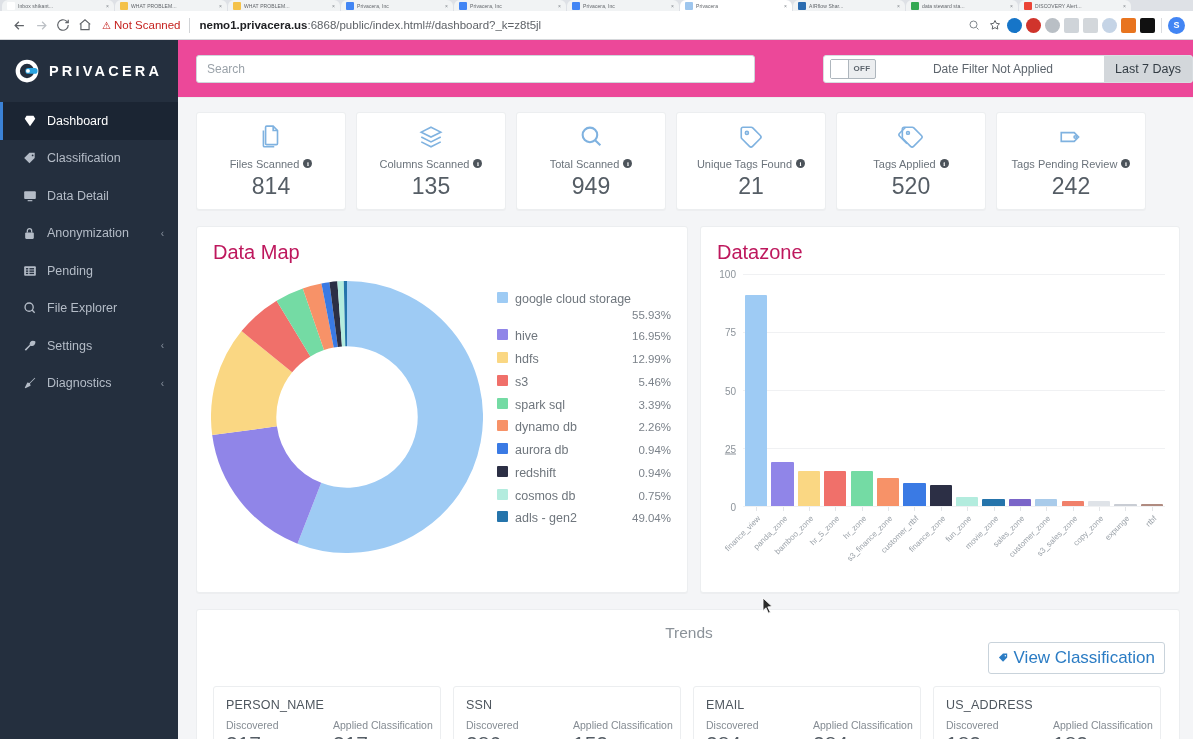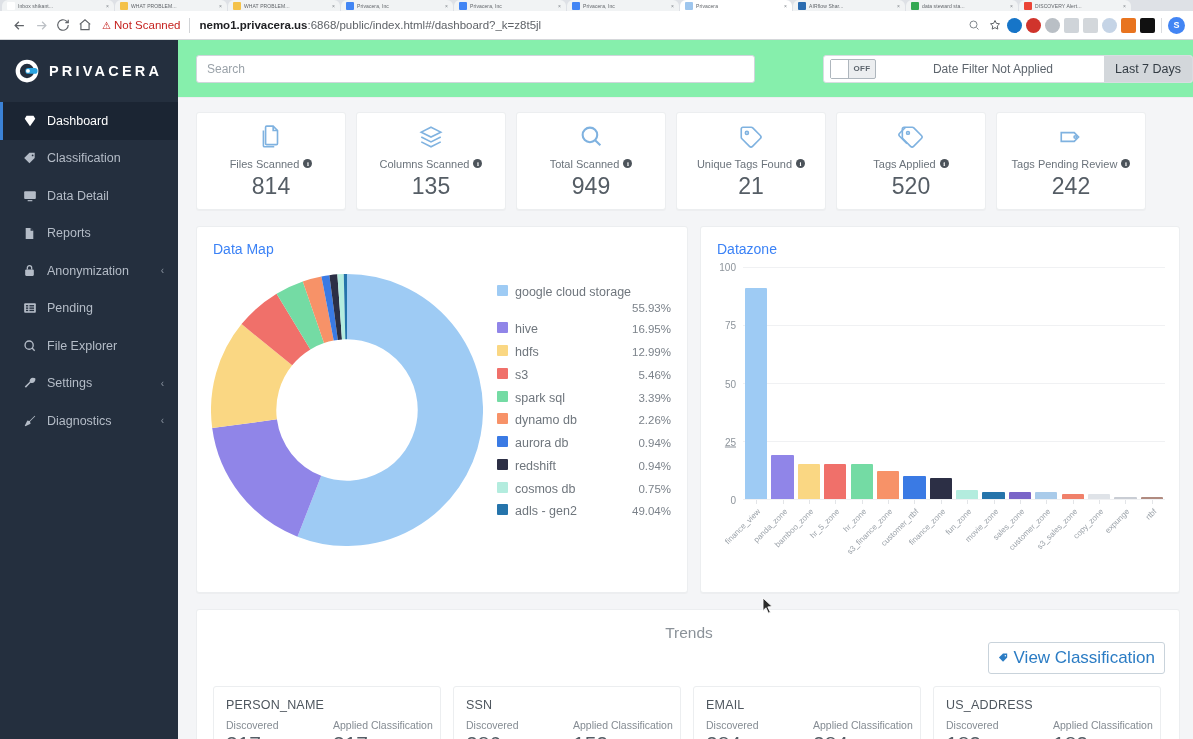--- a/index.html
+++ b/index.html
@@ -90,21 +90,21 @@
     display: flex; align-items: center; justify-content: center;
   }
   .nav-label { flex: 1; white-space: nowrap; }
   .nav-caret { font-size: 10px; color: #8b94a1; }
 
   
   #main { flex: 1; height: 699px; overflow: hidden; background: #f4f5f7; position: relative; }
 
   
   #filter-bar {
-    height: 58px; background: #86efac; display: flex; align-items: center;
+    height: 58px; background: #ec4899; display: flex; align-items: center;
     padding: 0 0 0 18px; border-bottom: 1px solid #eceef0;
   }
   #search-input {
     flex: 0 0 559px; height: 28px; border: 1px solid #cfd6db; border-radius: 3px;
     font-size: 12px; padding: 0 10px; color: #555; background: #fff;
     font-family: "Liberation Sans", sans-serif;
   }
   #search-input::placeholder { color: #9aa2a9; }
   #date-filter-group {
     margin-left: auto; margin-right: 0; display: flex; align-items: center;
@@ -153,21 +153,21 @@
     justify-content: center; font-family: "Liberation Serif", serif; font-weight: bold;
   }
   .stat-value { font-size: 23px; color: #555d65; margin-top: 3px; font-weight: normal; }
 
   
   #panel-row { display: flex; gap: 12px; padding: 16px 0 0 18px; }
   .panel {
     background: #fff; border: 1px solid #eceef0; border-radius: 3px;
     box-shadow: 0 1px 1px rgba(0,0,0,.03);
   }
-  .panel-title { font-size: 14px; color: #3b82f6; padding: 14px 0 0 16px; }
+  .panel-title { font-size: 20px; color: #be185d; padding: 14px 0 0 16px; }
   #datamap-panel { flex: 0 0 492px; height: 367px; }
   #datazone-panel { flex: 0 0 480px; height: 367px; }
 
   
   #datamap-body { display: flex; padding: 6px 0 0 0; height: 300px; }
   #donut-wrap { flex: 0 0 300px; display: flex; align-items: center; justify-content: center; }
   #legend {
     flex: 1; padding: 22px 16px 0 0; display: flex; flex-direction: column;
   }
   .legend-row {
@@ -380,29 +380,20 @@
             <svg width="14" height="14" viewBox="0 0 24 24" fill="currentColor">
               <rect x="2" y="4" width="20" height="13" rx="1.5"></rect>
               <rect x="8" y="19" width="8" height="2"></rect>
             </svg>
           </span>
           <span class="nav-label">Data Detail</span>
         </div>
         <div class="nav-item">
           <span class="nav-ico">
             <svg width="13" height="13" viewBox="0 0 24 24" fill="currentColor">
-              <path d="M5 2h9l5 5v15H5z"></path>
-              <path d="M14 2v5h5" fill="#242f3e"></path>
-            </svg>
-          </span>
-          <span class="nav-label">Reports</span>
-        </div>
-        <div class="nav-item">
-          <span class="nav-ico">
-            <svg width="13" height="13" viewBox="0 0 24 24" fill="currentColor">
               <rect x="4" y="10" width="16" height="12" rx="2"></rect>
               <path d="M8 10V7a4 4 0 118 0v3" fill="none" stroke="currentColor" stroke-width="2.4"></path>
             </svg>
           </span>
           <span class="nav-label">Anonymization</span>
           <span class="nav-caret">‹</span>
         </div>
         <div class="nav-item">
           <span class="nav-ico">
             <svg width="14" height="14" viewBox="0 0 24 24" fill="currentColor">

